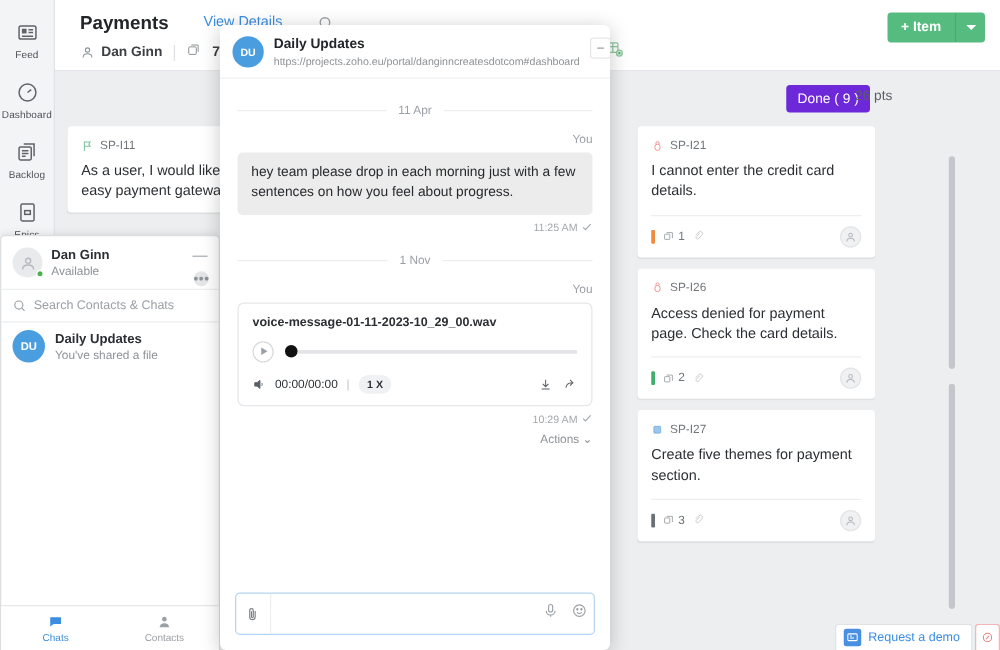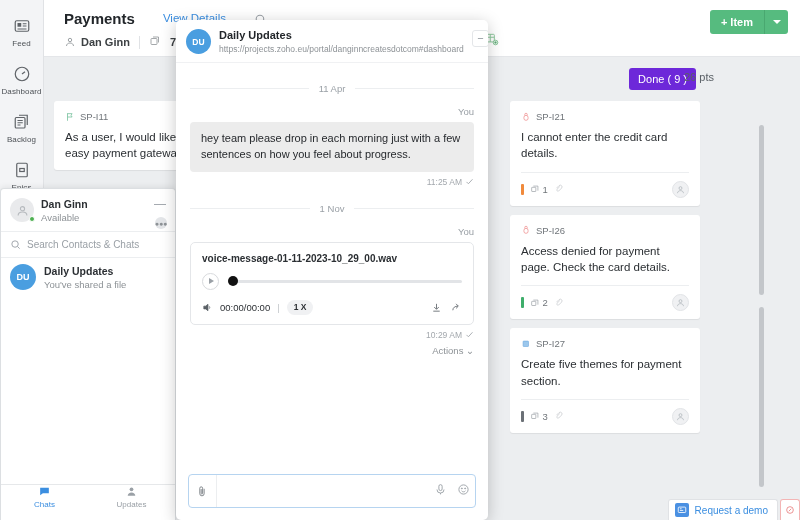--- a/index.html
+++ b/index.html
@@ -105,21 +105,21 @@
   .cp-sec { font-size: 10px; font-weight: bold; color: #3c4043; padding: 9px 9px 5px; }
   .cp-chat { display: flex; align-items: center; gap: 8px; padding: 6px 9px; cursor: pointer; }
   .cp-chat-av { width: 26px; height: 26px; border-radius: 50%; background: #4a9ee0;
                 color: #fff; font-size: 9px; font-weight: bold;
                 display: flex; align-items: center; justify-content: center; flex: 0 0 26px; }
   .cp-chat-name { font-size: 10.5px; font-weight: bold; color: #2b2f33; }
   .cp-chat-sub { font-size: 9.5px; color: #8d9296; margin-top: 2px; }
   .cp-tabs { position: absolute; left: 0; right: 0; bottom: 0; height: 36px;
              border-top: 1px solid #e6e8ea; display: flex; background: #fff; }
   .cp-tab { flex: 1; display: flex; flex-direction: column; align-items: center;
-            gap: 2px; cursor: pointer; }
+            justify-content: center; gap: 2px; cursor: pointer; }
   .cp-tab-lbl { font-size: 8px; }
   .cp-tab.active .cp-tab-lbl { color: #3b8ee0; }
   .cp-tab.idle .cp-tab-lbl { color: #9aa0a6; }
 
   
   .dlg {
     position: absolute; left: 176px; top: 20px; width: 312px; height: 500px;
     background: #fff; border-radius: 5px; box-shadow: 0 3px 16px rgba(0,0,0,.22);
     overflow: hidden;
   }
@@ -439,21 +439,21 @@
         <svg viewBox="0 0 24 24" width="13" height="13" fill="#3b8ee0">
           <path d="M4 5h16v10H9l-5 4z"></path>
         </svg>
         <span class="cp-tab-lbl">Chats</span>
       </div>
       <div class="cp-tab idle">
         <svg viewBox="0 0 24 24" width="13" height="13" fill="#9aa0a6">
           <circle cx="12" cy="8" r="3.4"></circle>
             <path d="M5 20c0-3.6 3.1-6 7-6s7 2.4 7 6z"></path>
         </svg>
-        <span class="cp-tab-lbl">Updates</span>
+        <span class="cp-tab-lbl">Contacts</span>
       </div>
     </div>
   </div>
 
   <div class="dlg">
     <div class="dlg-head">
       <span class="dlg-av">DU</span>
       <span>
         <div class="dlg-title">Daily Updates</div>
         <div class="dlg-url">https://projects.zoho.eu/portal/danginncreatesdotcom#dashboard</div>

